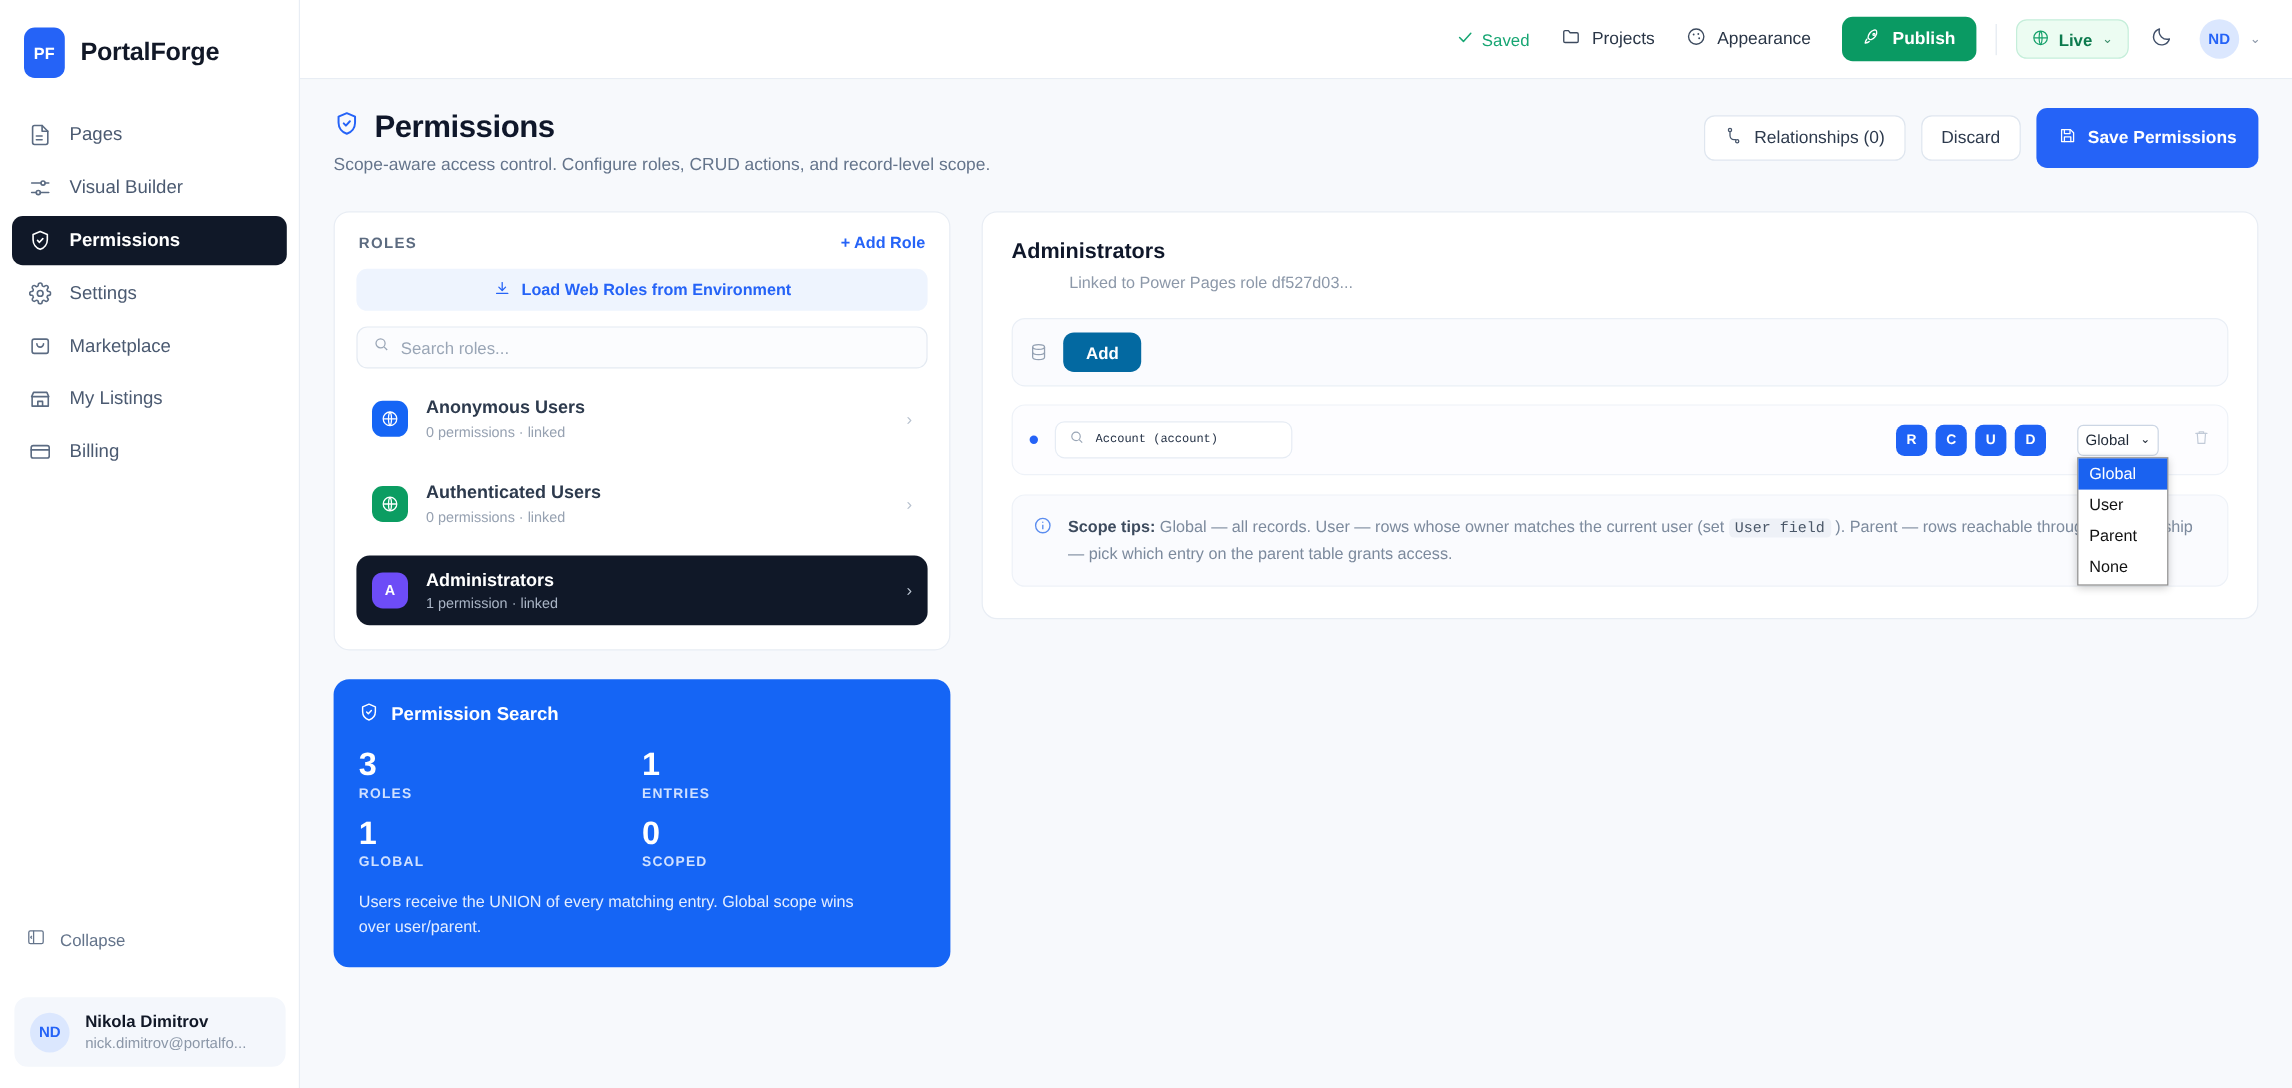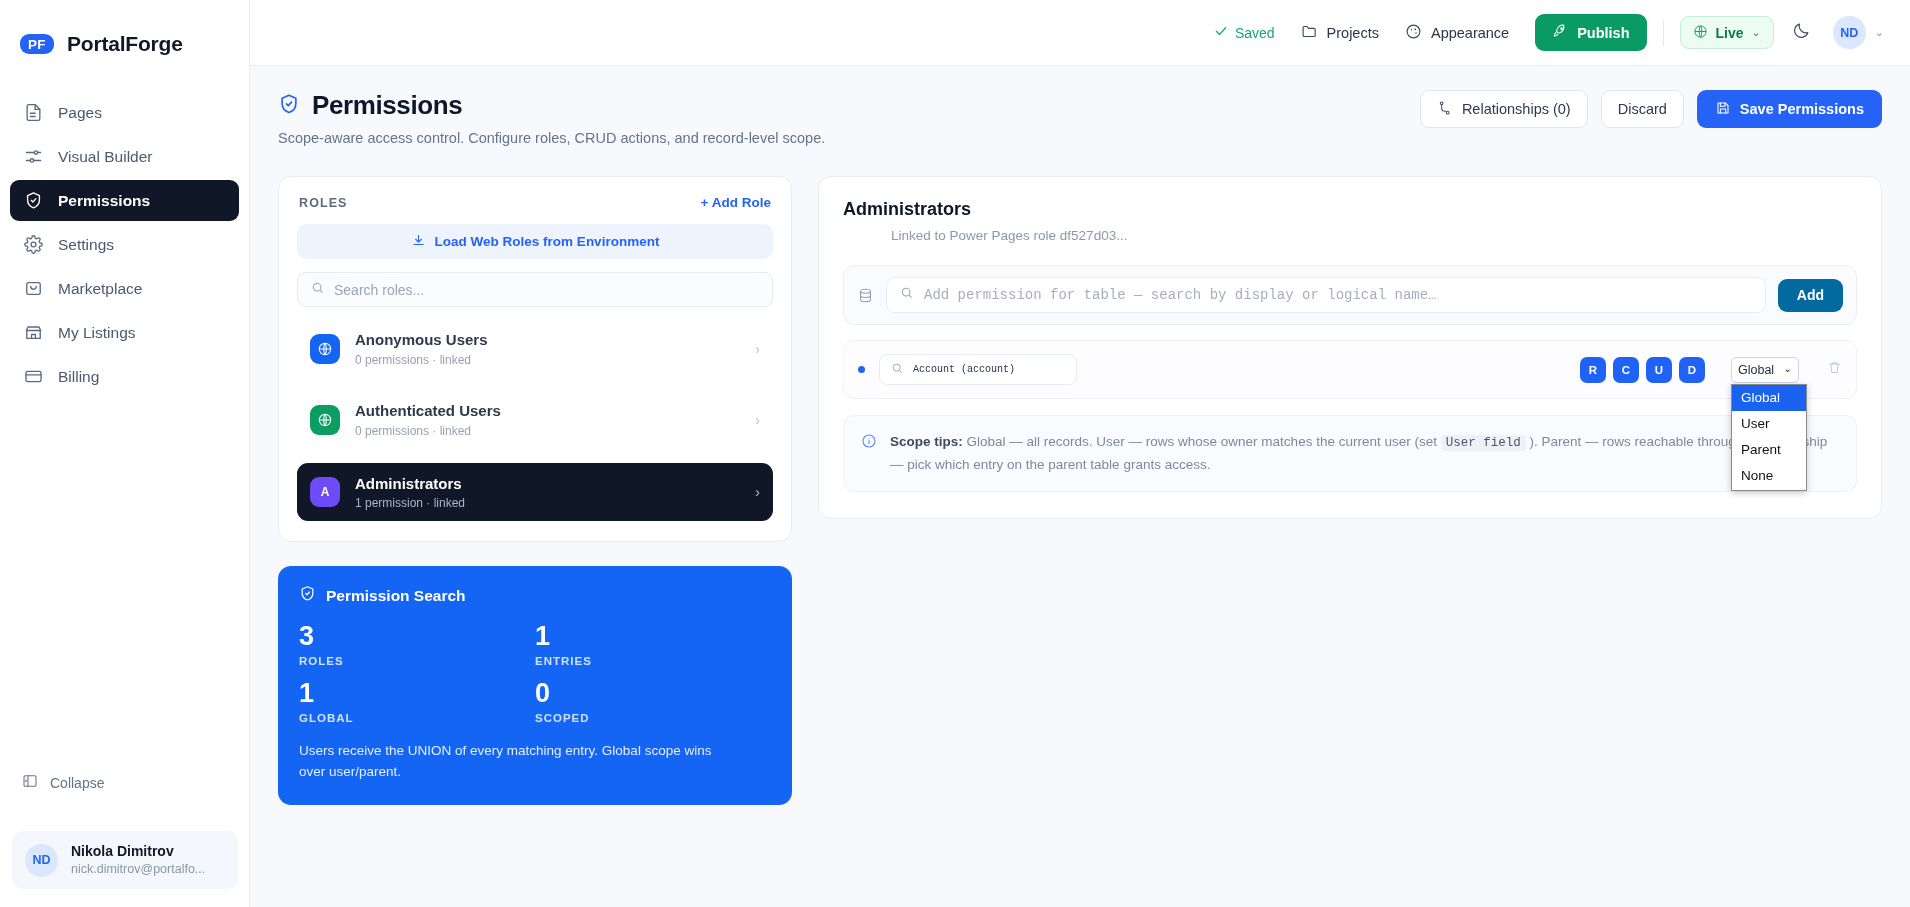--- a/index.html
+++ b/index.html
@@ -13,21 +13,21 @@
 
   
   .sidebar {
     width: 250px; height: 907px; background: #ffffff;
     border-right: 1px solid #e8edf4;
     display: flex; flex-direction: column; flex: 0 0 250px;
     position: relative;
   }
   .brand { display: flex; align-items: center; gap: 13px; padding: 22px 0 0 20px; height: 66px; }
   .brand-logo {
-    width: 34px; height: 20px; border-radius: 9px; background: #2563f7;
+    width: 34px; height: 42px; border-radius: 9px; background: #2563f7;
     color: #fff; font-size: 13.5px; font-weight: bold;
     display: flex; align-items: center; justify-content: center; letter-spacing: .3px;
   }
   .brand-name { font-size: 21px; font-weight: bold; color: #111827; letter-spacing: -0.2px; }
 
   .nav { margin-top: 26px; padding: 0 10px; display: flex; flex-direction: column; gap: 3px; }
   .nav-item {
     display: flex; align-items: center; gap: 15px;
     height: 41px; padding: 0 14px; border-radius: 9px;
     color: #4b5a71; font-size: 15.5px; cursor: pointer;
@@ -99,21 +99,21 @@
   .head-actions { display: flex; align-items: center; gap: 13px; }
   .btn-outline {
     display: flex; align-items: center; gap: 9px;
     height: 38px; padding: 0 16px; border-radius: 9px;
     background: #fff; border: 1px solid #dfe6ef; color: #2d3a4d;
     font-size: 14.5px; cursor: pointer; font-family: inherit;
   }
   .btn-outline svg { width: 16px; height: 16px; stroke: #46556b; fill: none; stroke-width: 1.6; stroke-linecap: round; stroke-linejoin: round; }
   .btn-primary {
     display: flex; align-items: center; gap: 9px;
-    height: 38px; padding: 0 18px; border-radius: 9px;
+    height: 50px; padding: 0 18px; border-radius: 9px;
     background: #2563f7; border: none; color: #fff;
     font-size: 14.5px; font-weight: bold; cursor: pointer; font-family: inherit;
   }
   .btn-primary svg { width: 16px; height: 16px; stroke: #fff; fill: none; stroke-width: 1.6; stroke-linecap: round; stroke-linejoin: round; }
 
   .cols { display: flex; gap: 26px; margin-top: 30px; align-items: flex-start; }
   .left-col { width: 514px; flex: 0 0 514px; }
 
   .card { background: #fff; border: 1px solid #e8edf4; border-radius: 13px; }
 
@@ -531,27 +531,20 @@
           <div class="card detail-card">
             <div class="detail-title">Administrators</div>
             <div class="detail-sub">Linked to Power Pages role df527d03...</div>
 
             <div class="add-perm-row">
               <svg class="db" viewBox="0 0 24 24">
                   <ellipse cx="12" cy="6" rx="7" ry="2.8"></ellipse>
                   <path d="M5 6v12c0 1.6 3.1 2.8 7 2.8s7-1.2 7-2.8V6"></path>
                   <path d="M5 12c0 1.6 3.1 2.8 7 2.8s7-1.2 7-2.8"></path>
                 </svg>
-              <div class="perm-input-wrap">
-                <span><svg viewBox="0 0 24 24">
-                      <circle cx="10.5" cy="10.5" r="6.5"></circle>
-                      <path d="M15.5 15.5 20 20"></path>
-                    </svg></span>
-                <input type="text" placeholder="Add permission for table — search by display or logical name…" style="">
-              </div>
               <button class="add-btn">Add</button>
             </div>
 
             <div class="entry-row">
               <div class="dot"></div>
               <div class="entry-input-wrap">
                 <span><svg viewBox="0 0 24 24">
                       <circle cx="10.5" cy="10.5" r="6.5"></circle>
                       <path d="M15.5 15.5 20 20"></path>
                     </svg></span>

